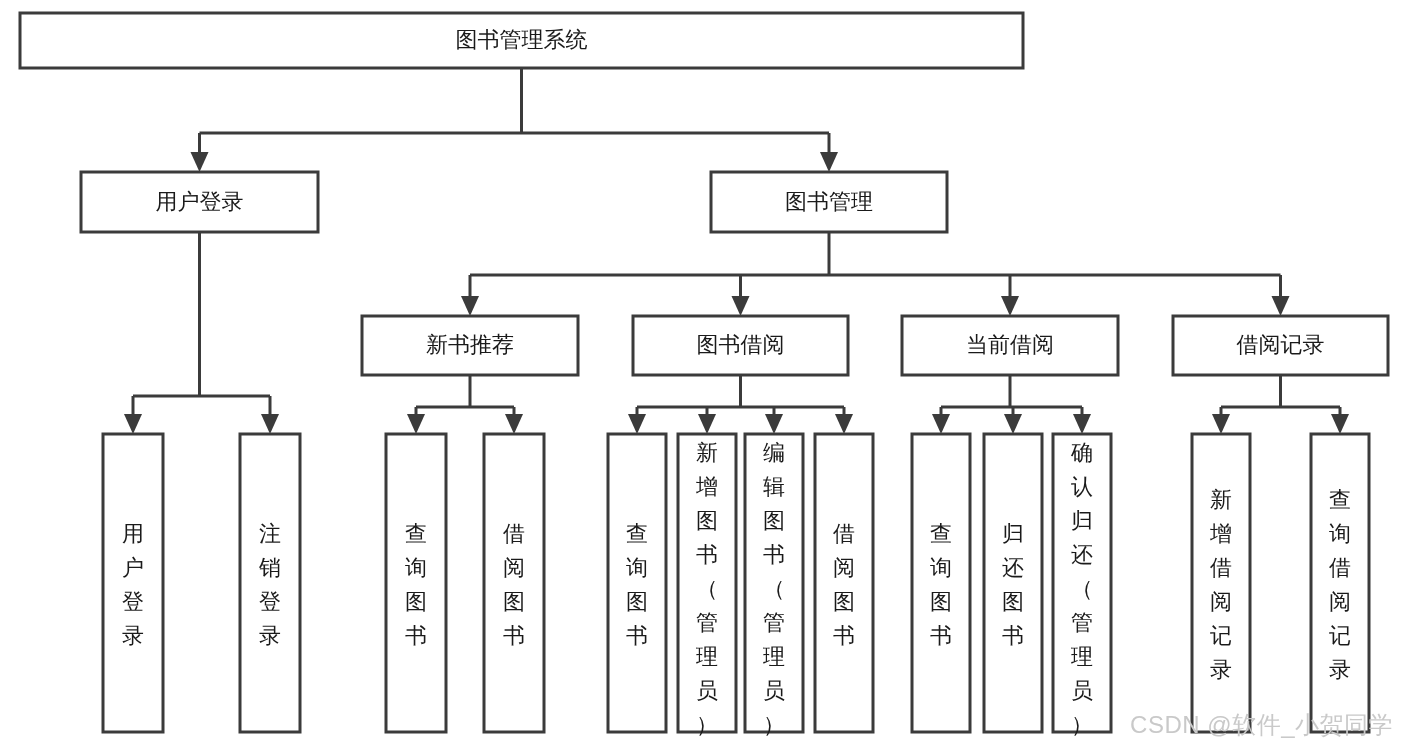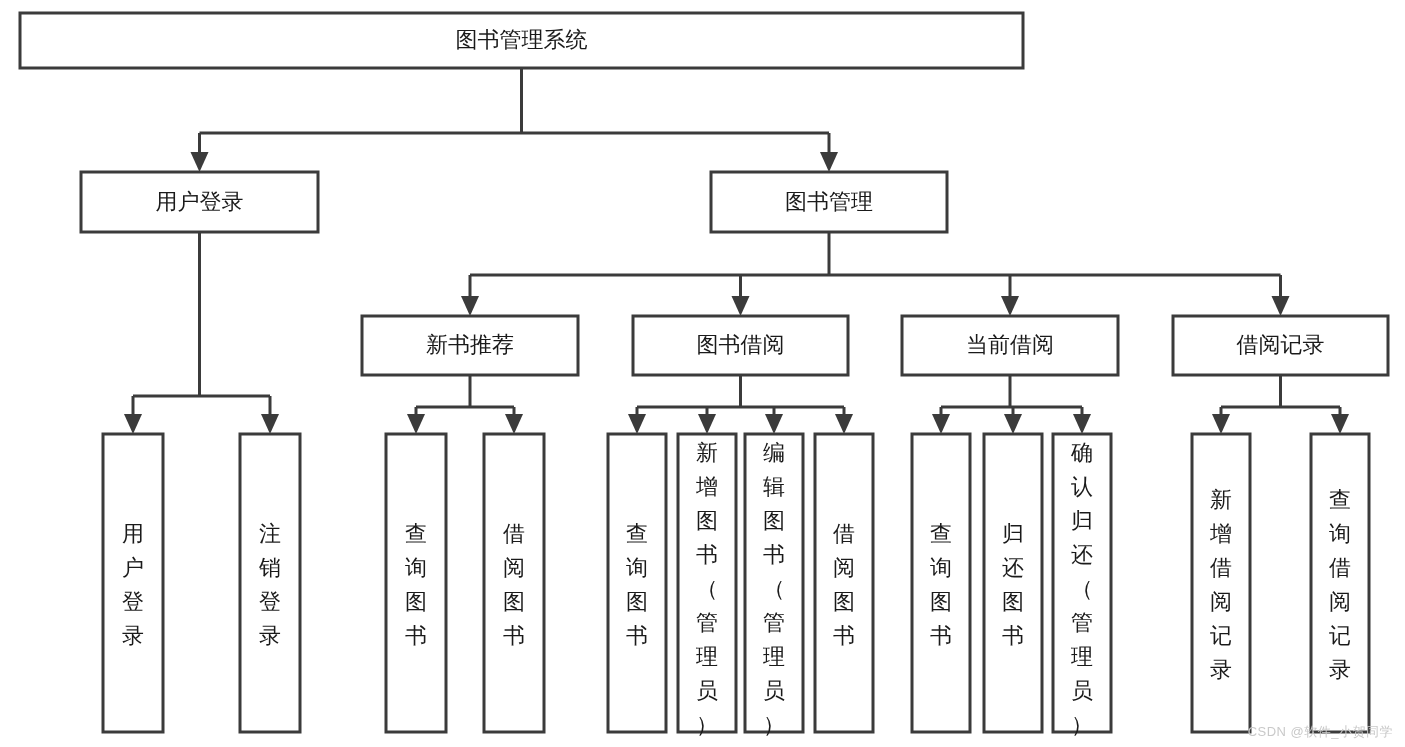--- a/index.html
+++ b/index.html
@@ -54,21 +54,21 @@
   }
   .arrow-head {
     fill: #3b3b3b;
     stroke: none;
   }
   .watermark-text {
     position: absolute;
     right: 12px;
     bottom: 6px;
     color: #c9c9c9;
-    font-size: 13px;
+    font-size: 24px;
     font-family: "Liberation Sans", "DejaVu Sans", sans-serif;
     letter-spacing: 0.5px;
     white-space: nowrap;
     user-select: none;
   }
 </style>
 </head>
 <body>
 
 <div id="diagram-root">

